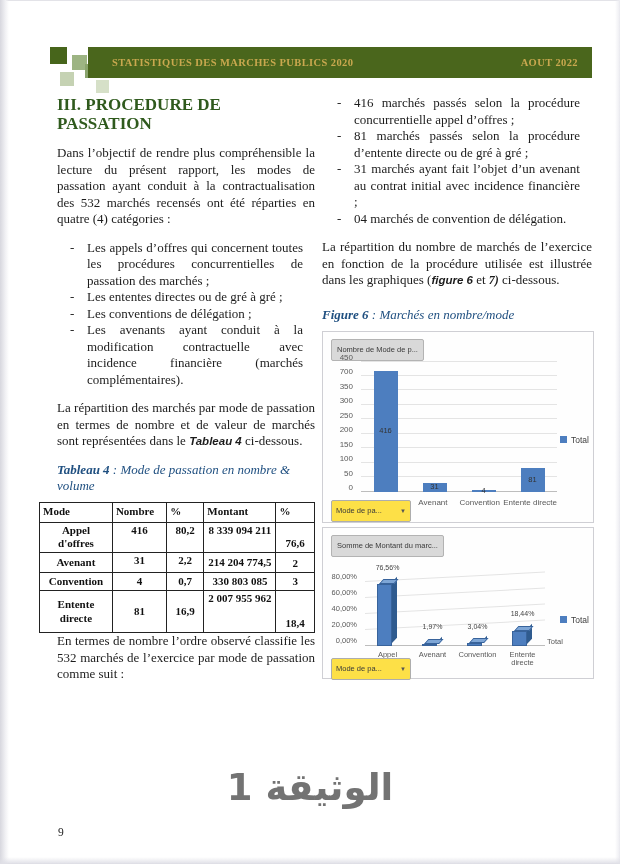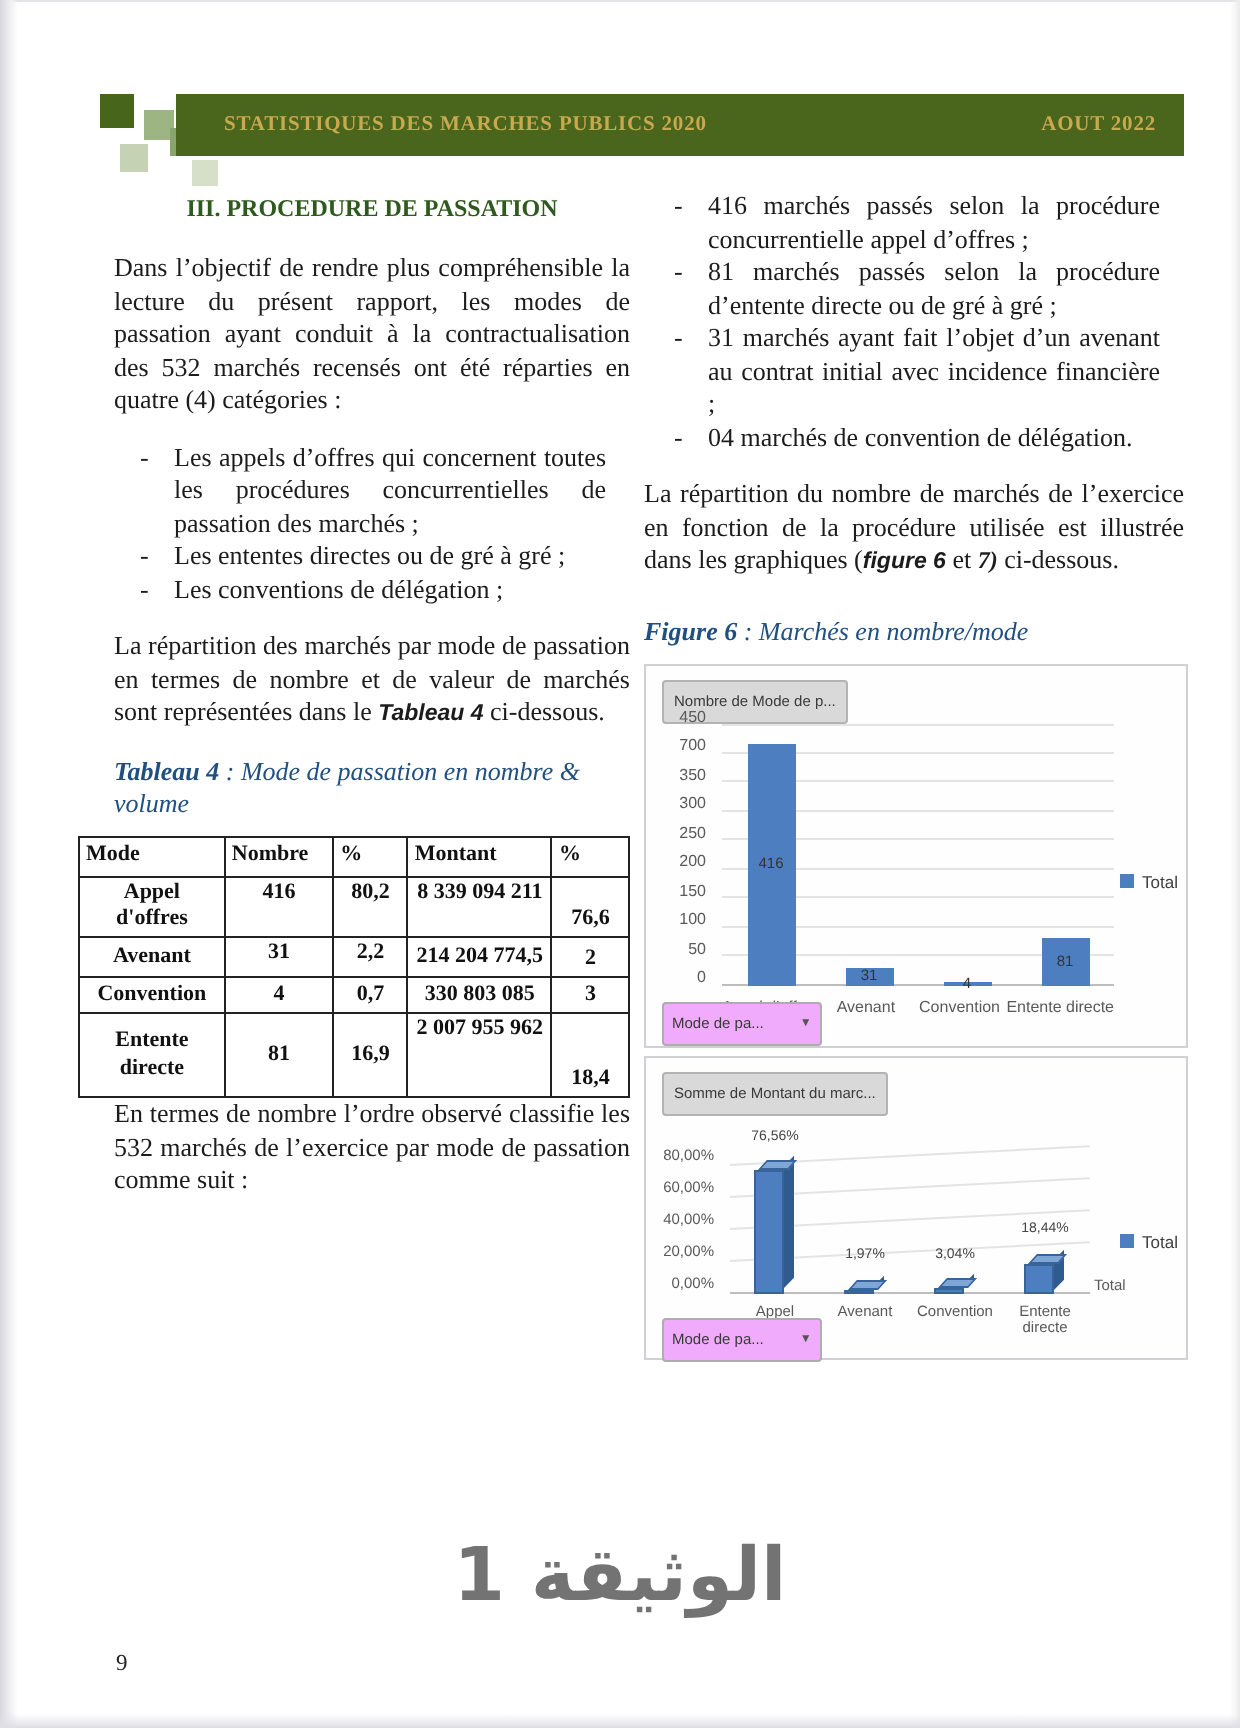--- a/index.html
+++ b/index.html
@@ -19,21 +19,21 @@
   .banner{position:absolute;left:88px;top:47px;width:504px;height:31px;background:#4a661c;
     display:flex;align-items:center;justify-content:space-between;padding:0 14px 0 24px;box-sizing:border-box;}
   .banner span{color:#c9a84f;font-family:"Liberation Serif",serif;font-weight:bold;
     font-size:10.5px;letter-spacing:.4px;}
 
   
   .col{position:absolute;top:95px;font-size:13px;line-height:16.5px;color:#1c1c1c;text-align:justify;}
   #col-left{left:57px;width:258px;}
   #col-right{left:322px;width:270px;}
 
-  h1.sec{font-size:12px;line-height:19px;color:#2f5a1d;font-weight:bold;margin:0 0 12px 0;text-align:center;}
+  h1.sec{font-size:17px;line-height:19px;color:#2f5a1d;font-weight:bold;margin:0 0 12px 0;text-align:left;}
   h2.subsec{font-family:"Liberation Sans",sans-serif;font-size:14.5px;line-height:19px;
     color:#5c7d35;font-weight:600;margin:14px 0 4px 0;text-align:left;}
   p{margin:0 0 12px 0;}
   ul.dash{list-style:none;margin:0 12px 12px 0;padding:0 0 0 30px;}
   ul.dash li{position:relative;margin:0;}
   ul.dash li::before{content:"-";position:absolute;left:-17px;top:0;}
   .ref{font-weight:bold;font-style:italic;font-size:11.5px;font-family:"Liberation Sans",sans-serif;}
   .refb{font-weight:bold;font-style:italic;font-size:12px;}
   .caption{color:#205081;font-style:italic;font-size:13px;line-height:16px;margin:4px 0 8px 0;text-align:left;}
   .caption .cap-label{font-weight:bold;}
@@ -47,21 +47,21 @@
   table.t4 .vtop{vertical-align:top;}
   table.t4 .light{font-weight:normal;}
   table.t4 .montant-narrow{width:62px;}
   tr.r0{height:30px;} tr.r1{height:20px;} tr.r2{height:18px;} tr.r3{height:42px;} tr.r4{height:28px;}
 
   
   .chartbox{position:relative;width:270px;background:#fefefe;border:1px solid #cfcfd4;
     font-family:"Liberation Sans",sans-serif;text-align:left;}
   .pivot-btn{position:absolute;background:#d9d9d9;border:1px solid #b3b3b3;border-radius:2px;
     font-size:7.5px;color:#3a3a3a;padding:2px 5px;white-space:nowrap;}
-  .filter-btn{position:absolute;background:#f0abfc;border:1px solid #adadad;border-radius:2px;
+  .filter-btn{position:absolute;background:#fde047;border:1px solid #adadad;border-radius:2px;
     font-size:7.5px;color:#3a3a3a;padding:2px 4px;display:flex;align-items:flex-start;gap:18px;}
   .filter-btn .arrow{font-size:6px;color:#555;}
   .gridline{position:absolute;left:0;width:100%;height:1px;background:#e4e4e4;}
   .baseline{position:absolute;left:0;bottom:0;width:100%;height:1px;background:#bdbdbd;}
   .ytick{position:absolute;right:4px;font-size:8px;color:#595959;}
   .legend{position:absolute;font-size:8.5px;color:#404040;display:flex;align-items:center;gap:4px;}
   .legend .sq{width:7px;height:7px;background:#4d7ebf;display:inline-block;}
 
   
   #fig6{height:190px;margin:4px 0 0 0;}
@@ -117,20 +117,21 @@
     <span>AOUT 2022</span>
   </div>
 
   <div id="col-left" class="col">
     <h1 class="sec">III. PROCEDURE DE PASSATION</h1>
     <p>Dans l’objectif de rendre plus compréhensible la lecture du présent rapport, les modes de passation ayant conduit à la contractualisation des 532 marchés recensés ont été réparties en quatre (4) catégories :</p>
     <ul class="dash">
       <li>Les appels d’offres qui concernent toutes les procédures concurrentielles de passation des marchés ;</li>
       <li>Les ententes directes ou de gré à gré ;</li>
       <li>Les conventions de délégation ;</li>
+      <li>Les avenants ayant conduit à la modification contractuelle avec incidence financière (marchés complémentaires).</li>
     </ul>
     <p><span>La répartition des marchés par mode de passation en termes de nombre et de valeur de marchés sont représentées dans le </span><span class="ref">Tableau 4</span><span> ci-dessous.</span></p>
 
     <div class="caption"><span class="cap-label">Tableau 4</span><span> : Mode de passation en nombre &amp; volume</span></div>
 
     <table class="t4">
       <tbody>
           <tr>
         <th style="width:72px;">Mode</th>
         <th style="width:52px;">Nombre</th>

